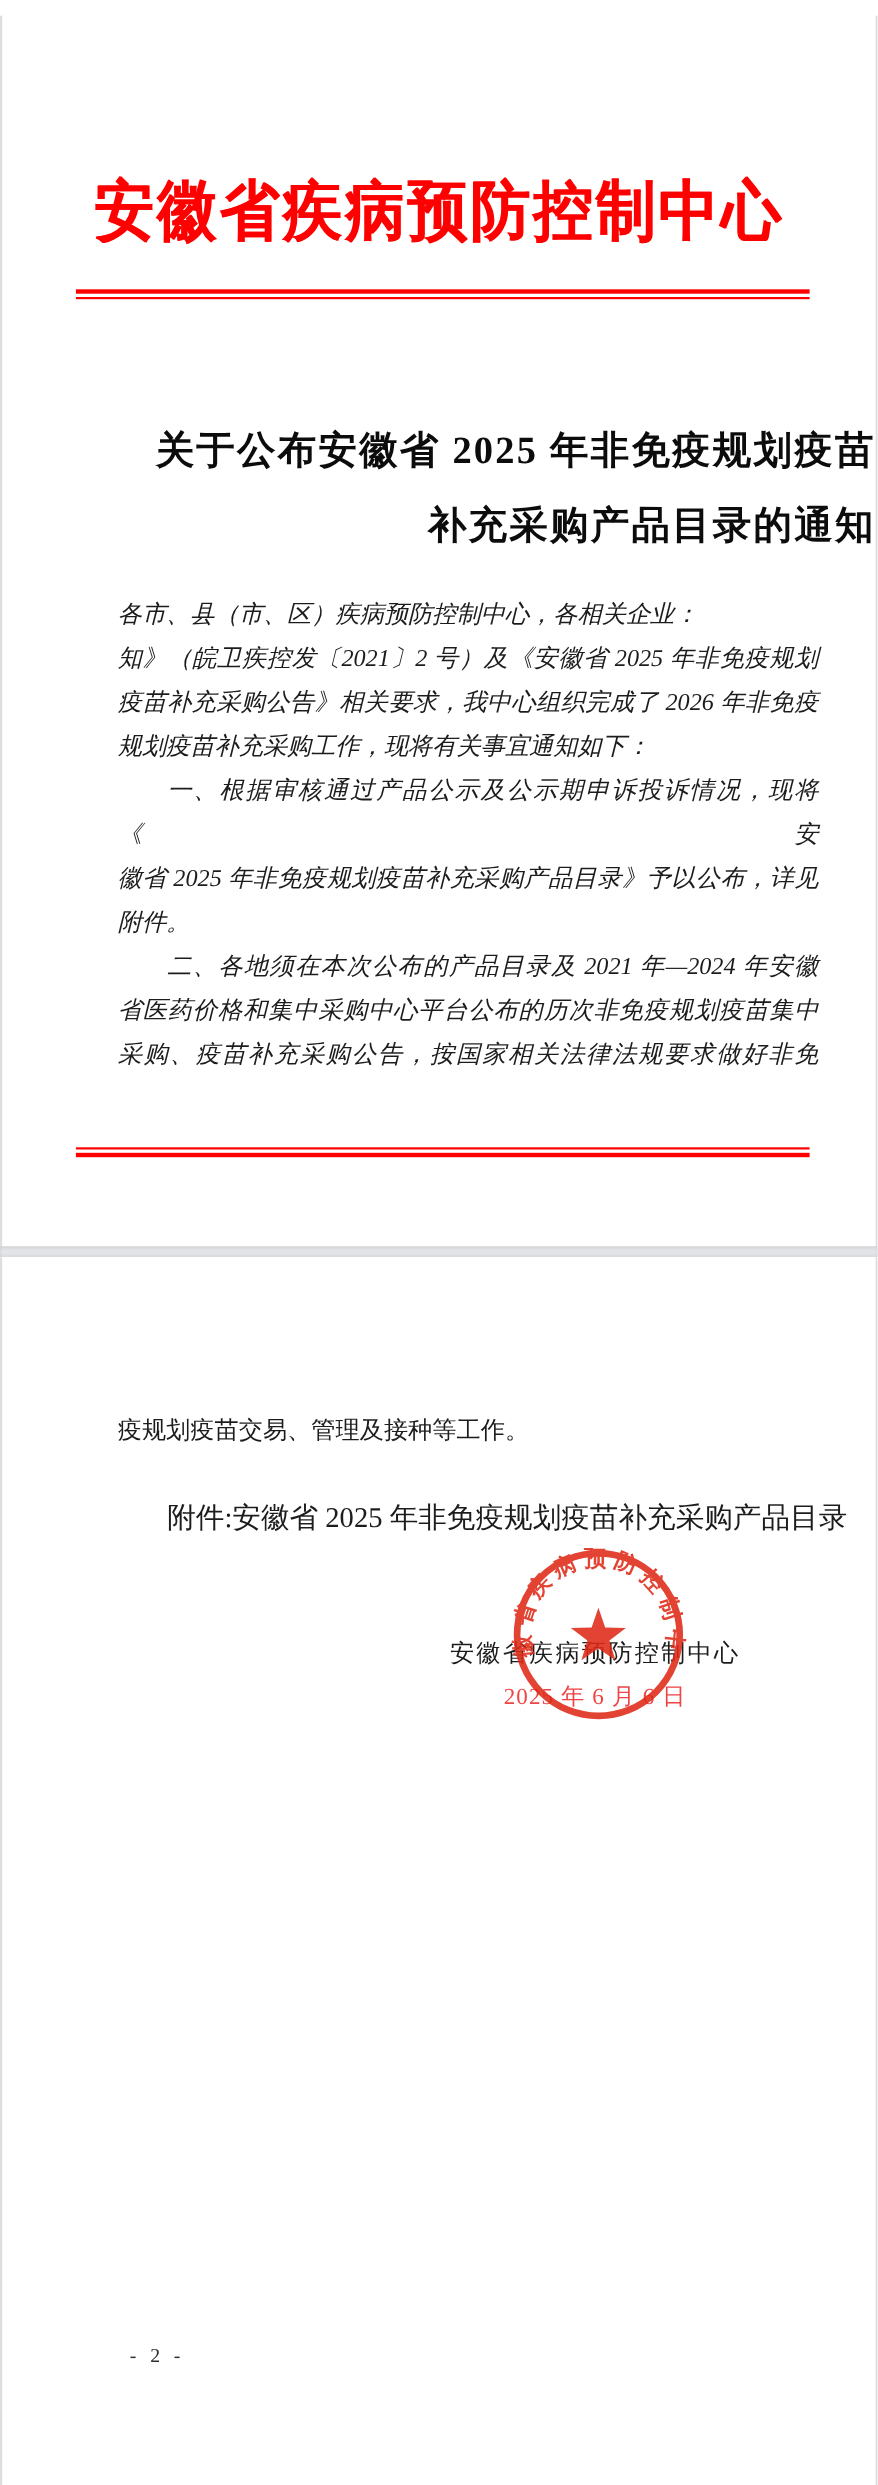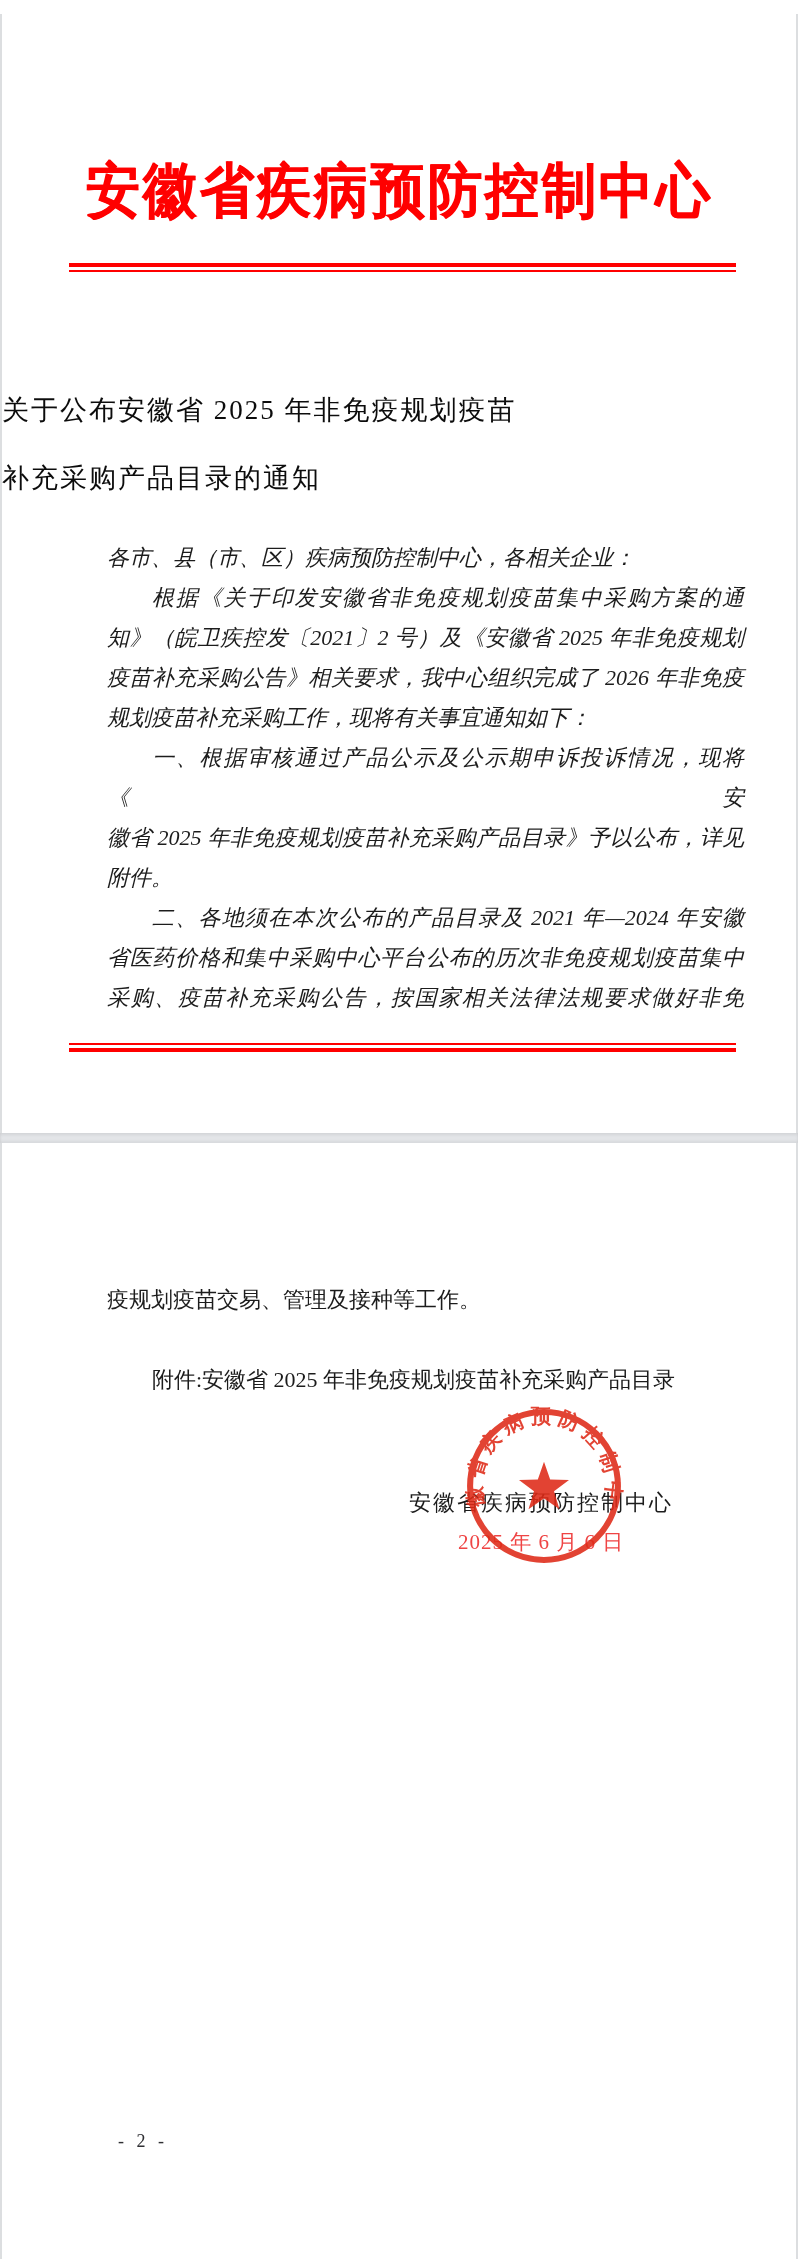--- a/index.html
+++ b/index.html
@@ -69,23 +69,23 @@
     height: 9px;
     border-top: 2px solid #ff0000;
     border-bottom: 4px solid #ff0000;
   }
 
   .doc-title {
     position: absolute;
     top: 362px;
     left: 0;
     width: 100%;
-    text-align: left;
-    font-size: 27px;
-    font-weight: normal;
+    text-align: right;
+    font-size: 35px;
+    font-weight: bold;
     color: #0c0c0c;
     letter-spacing: 2px;
     line-height: 68px;
   }
 
   .body-block {
     position: absolute;
     left: 105px;
     width: 637px;
     font-size: 22px;
@@ -99,21 +99,21 @@
     white-space: normal;
     text-align: justify;
     text-align-last: justify;
   }
   .body-line.indent { text-indent: 45px; }
 
   .attachment-line {
     position: absolute;
     top: 217px;
     left: 150px;
-    font-size: 22px;
+    font-size: 26px;
     color: #1c1c1c;
     line-height: 40px;
     white-space: nowrap;
   }
 
   .signature-line {
     position: absolute;
     top: 345px;
     left: 403px;
     width: 272px;
@@ -174,21 +174,20 @@
 
     <div class="rule-top"></div>
 
     <div class="doc-title">
       <div>关于公布安徽省 2025 年非免疫规划疫苗</div>
       <div>补充采购产品目录的通知</div>
     </div>
 
     <div class="body-block p1-body">
         <div class="body-line">各市、县（市、区）疾病预防控制中心，各相关企业：</div>
-        <div class="body-line indent fill">根据《关于印发安徽省非免疫规划疫苗集中采购方案的通</div>
         <div class="body-line fill">知》（皖卫疾控发〔2021〕2 号）及《安徽省 2025 年非免疫规划</div>
         <div class="body-line fill">疫苗补充采购公告》相关要求，我中心组织完成了 2026 年非免疫</div>
         <div class="body-line">规划疫苗补充采购工作，现将有关事宜通知如下：</div>
         <div class="body-line indent fill">一、根据审核通过产品公示及公示期申诉投诉情况，现将《安</div>
         <div class="body-line fill">徽省 2025 年非免疫规划疫苗补充采购产品目录》予以公布，详见</div>
         <div class="body-line">附件。</div>
         <div class="body-line indent fill">二、各地须在本次公布的产品目录及 2021 年—2024 年安徽</div>
         <div class="body-line fill">省医药价格和集中采购中心平台公布的历次非免疫规划疫苗集中</div>
         <div class="body-line fill">采购、疫苗补充采购公告，按国家相关法律法规要求做好非免</div>
       </div>

